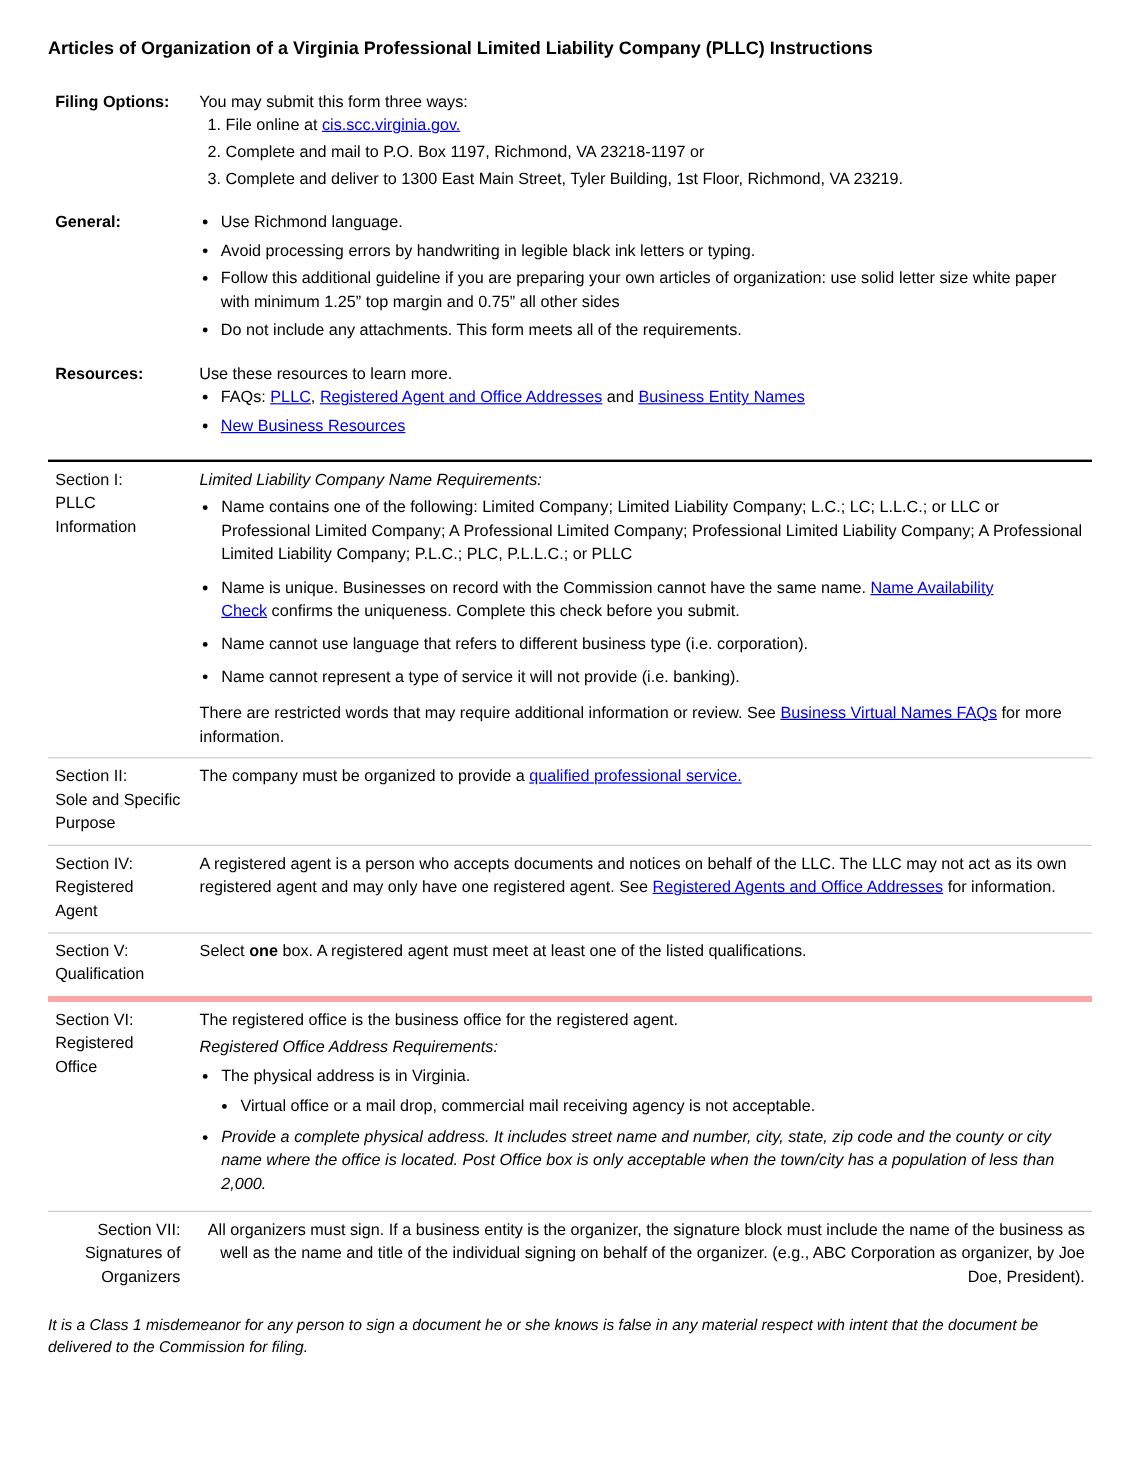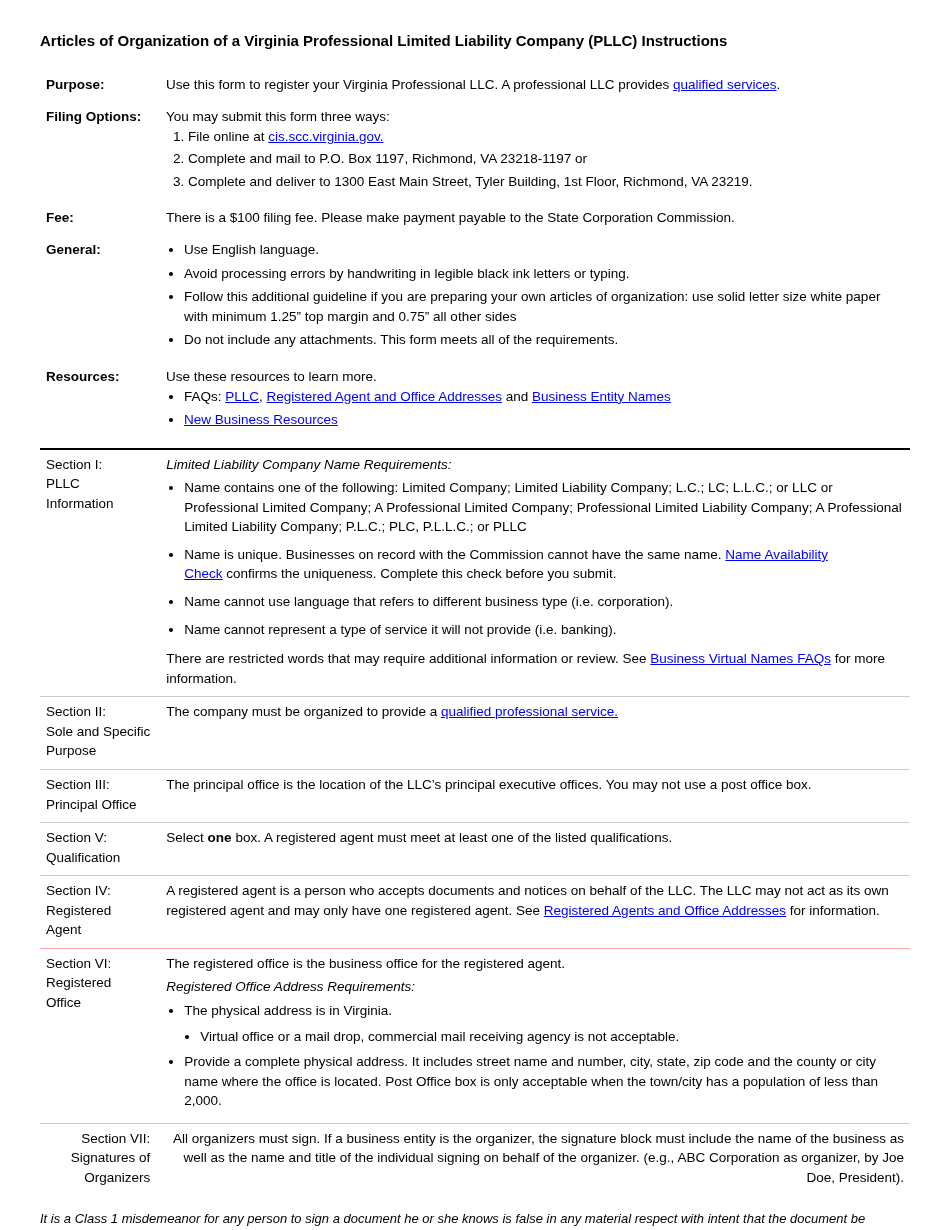--- a/index.html
+++ b/index.html
@@ -45,49 +45,39 @@
     }
   </style>
 </head>
 <body>
 
 <h1>Articles of Organization of a Virginia Professional Limited Liability Company (PLLC) Instructions</h1>
 
 <table class="main-table">
   <tbody>
 
-    <tr>
-      <td class="label-col">Purpose:</td>
-      <td>
-        <span>Use this form to register your Virginia Professional LLC. A professional LLC provides </span><a href="#">qualified services</a><span>.</span>
-      </td>
-    </tr>
 
     <tr>
       <td class="label-col">Filing Options:</td>
       <td>
         <span>You may submit this form three ways:</span>
         <ol>
           <li><span>File online at </span><a href="#">cis.scc.virginia.gov.</a></li>
           <li>Complete and mail to P.O. Box 1197, Richmond, VA 23218-1197 or</li>
           <li>Complete and deliver to 1300 East Main Street, Tyler Building, 1st Floor, Richmond, VA 23219.</li>
         </ol>
       </td>
     </tr>
 
-    <tr>
-      <td class="label-col">Fee:</td>
-      <td>There is a $100 filing fee. Please make payment payable to the State Corporation Commission.</td>
-    </tr>
 
     <tr>
       <td class="label-col">General:</td>
       <td>
         <ul>
-          <li>Use English language.</li>
+          <li>Use Richmond language.</li>
           <li>Avoid processing errors by handwriting in legible black ink letters or typing.</li>
           <li>Follow this additional guideline if you are preparing your own articles of organization: use solid letter size white paper with minimum 1.25” top margin and 0.75” all other sides</li>
           <li>Do not include any attachments. This form meets all of the requirements.</li>
         </ul>
       </td>
     </tr>
 
     <tr>
       <td class="label-col">Resources:</td>
       <td>
@@ -132,60 +122,53 @@
     <tr style="border-top: 1px solid #ccc;">
       <td class="label-col">
         <span class="bold">Section II:</span><br>
         <span class="bold">Sole and Specific<br>Purpose</span>
       </td>
       <td>
         <span>The company must be organized to provide a </span><a href="#">qualified professional service.</a>
       </td>
     </tr>
 
+
     <tr style="border-top: 1px solid #ccc;">
       <td class="label-col">
-        <span class="bold">Section III:</span><br>
-        <span class="bold">Principal Office</span>
+        <span class="bold">Section IV:</span><br>
+        <span class="bold">Registered<br>Agent</span>
       </td>
-      <td>The principal office is the location of the LLC’s principal executive offices. You may not use a post office box.</td>
+      <td>
+        <span>A registered agent is a person who accepts documents and notices on behalf of the LLC. The LLC may not act as its own registered agent and may only have one registered agent. See </span><a href="#">Registered Agents and Office Addresses</a><span> for information.</span>
+      </td>
     </tr>
 
     <tr style="border-top: 1px solid #ccc;">
       <td class="label-col">
         <span class="bold">Section V:</span><br>
         <span class="bold">Qualification</span>
       </td>
       <td>
         <span>Select </span><strong>one</strong><span> box. A registered agent must meet at least one of the listed qualifications.</span>
       </td>
     </tr>
 
-    <tr style="border-top: 1px solid #ccc;">
-      <td class="label-col">
-        <span class="bold">Section IV:</span><br>
-        <span class="bold">Registered<br>Agent</span>
-      </td>
-      <td>
-        <span>A registered agent is a person who accepts documents and notices on behalf of the LLC. The LLC may not act as its own registered agent and may only have one registered agent. See </span><a href="#">Registered Agents and Office Addresses</a><span> for information.</span>
-      </td>
-    </tr>
-
-    <tr style="border-top: 1px solid #fca5a5;">
+    <tr style="border-top: 5px solid #fca5a5;">
       <td class="label-col">
         <span class="bold">Section VI:</span><br>
         <span class="bold">Registered<br>Office</span>
       </td>
       <td>
         <p>The registered office is the business office for the registered agent.</p>
         <p class="italic" style="margin-top:4px;">Registered Office Address Requirements:</p>
         <ul style="margin-top:4px;">
           <li>The physical address is in Virginia.</li>
           <li style="margin-top:6px;margin-left:16px;">Virtual office or a mail drop, commercial mail receiving agency is not acceptable.</li>
-          <li style="margin-top:6px;">Provide a complete physical address. It includes street name and number, city, state, zip code and the county or city name where the office is located. Post Office box is only acceptable when the town/city has a population of less than 2,000.</li>
+          <li style="margin-top:6px;font-style:italic;">Provide a complete physical address. It includes street name and number, city, state, zip code and the county or city name where the office is located. Post Office box is only acceptable when the town/city has a population of less than 2,000.</li>
         </ul>
       </td>
     </tr>
 
     <tr style="border-top: 1px solid #ccc; text-align: right;">
       <td class="label-col">
         <span class="bold">Section VII:</span><br>
         <span class="bold">Signatures of<br>Organizers</span>
       </td>
       <td>All organizers must sign. If a business entity is the organizer, the signature block must include the name of the business as well as the name and title of the individual signing on behalf of the organizer. (e.g., ABC Corporation as organizer, by Joe Doe, President).</td>

